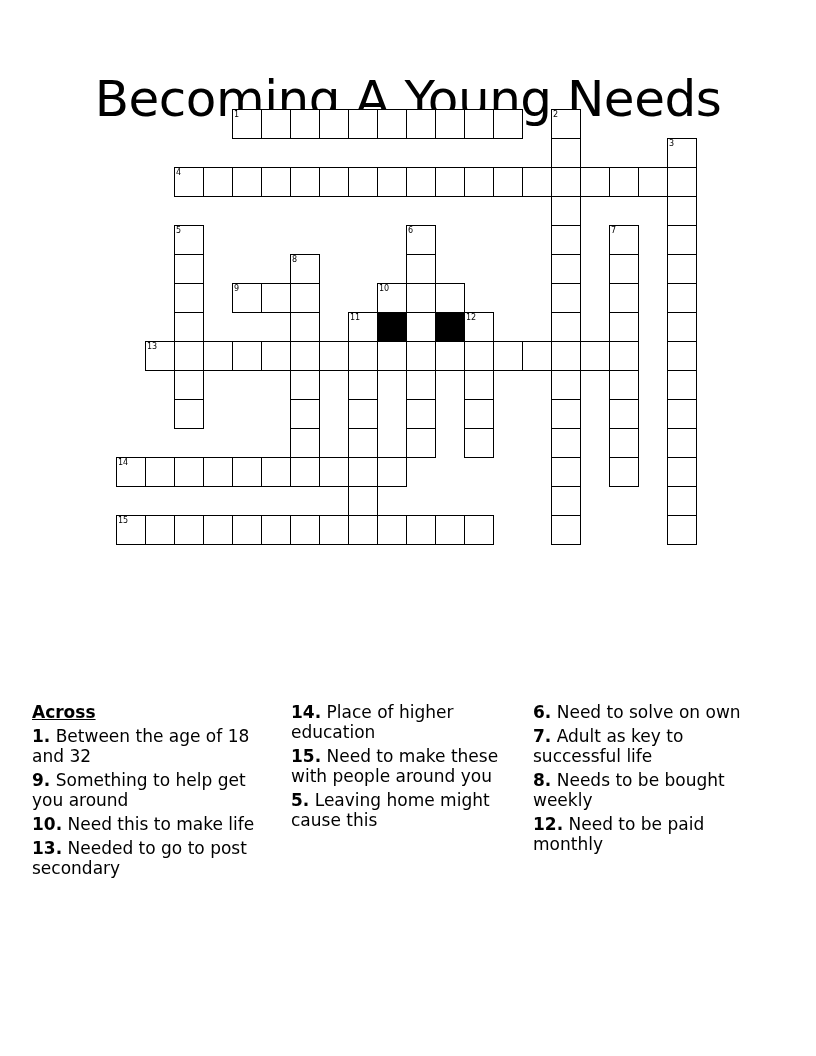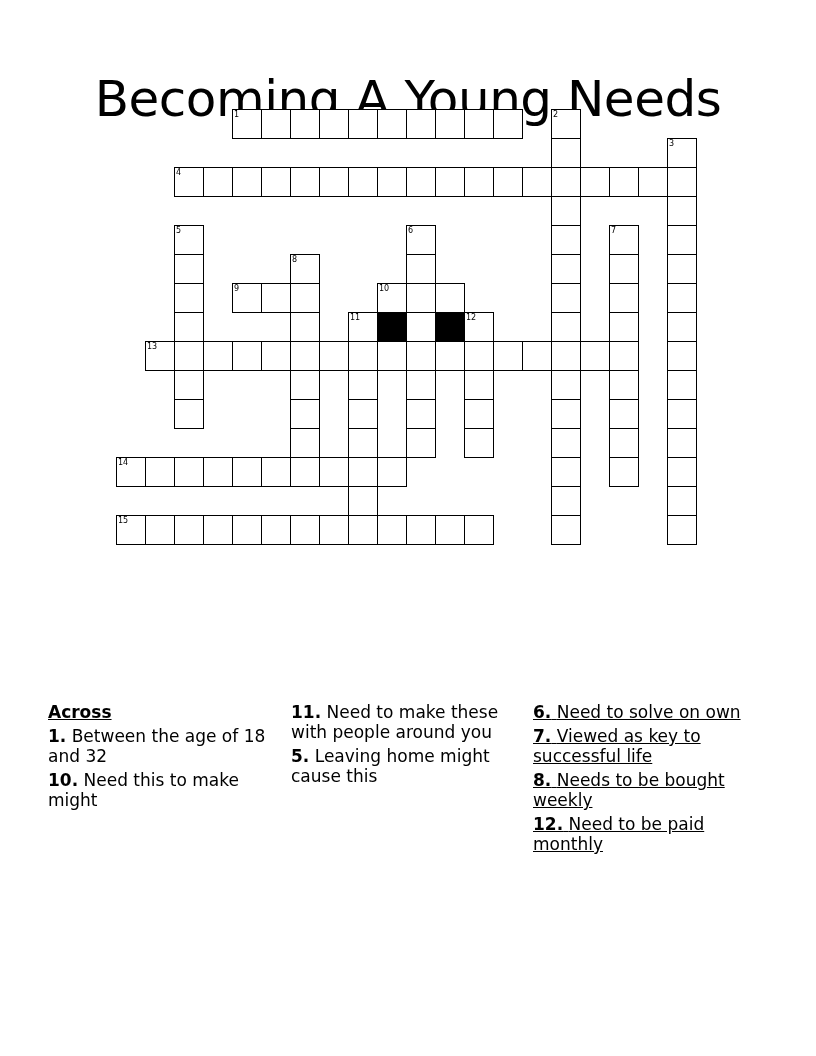--- a/index.html
+++ b/index.html
@@ -3,23 +3,23 @@
   <meta charset="utf-8">
   <style>
     html, body { margin: 0; padding: 0; background: #ffffff; }
     body { width: 816px; height: 1056px; position: relative; overflow: hidden; font-family: "DejaVu Sans", sans-serif; color: #000; }
     .title { position: absolute; left: 0; top: 30px; width: 816px; text-align: center; font-size: 50px; font-family: "DejaVu Sans", sans-serif; font-weight: normal; letter-spacing: -0.5px; line-height: 70px; }
     .grid { position: absolute; left: 0; top: 0; width: 816px; height: 600px; }
     .cell { position: absolute; width: 29px; height: 29px; box-sizing: border-box; border: 1.5px solid #000; background: #fff; margin-left: -1px; margin-top: -1px; width: 30px; height: 30px; }
     .cell.black { background: #000; }
     .cell .num { position: absolute; left: 1px; top: 0px; font-size: 8px; line-height: 9px; font-family: "DejaVu Sans", sans-serif; }
     .clues { position: absolute; top: 702px; font-size: 17px; line-height: 20px; font-family: "DejaVu Sans", sans-serif; }
-    .col1 { left: 48px; width: 225px; }
+    .col1 { left: 32px; width: 225px; }
     .col2 { left: 291px; width: 230px; }
-    .col3 { left: 533px; width: 230px; text-decoration: underline; }
+    .col3 { left: 533px; width: 230px; }
     .heading { text-decoration: underline; font-weight: bold; margin-bottom: 4px; display: block; }
     .clue { display: block; margin-bottom: 4px; }
     .clue .n { font-weight: bold; }
   </style>
 </head>
 <body>
 
 <h1 class="title">Becoming A Young Needs</h1>
 
 <div class="grid" id="grid">
@@ -187,26 +187,29 @@
     <div class="cell" style="left: 407px; top: 516px;"></div>
     <div class="cell" style="left: 436px; top: 516px;"></div>
     <div class="cell" style="left: 465px; top: 516px;"></div>
     <div class="cell black" style="left: 378px; top: 313px;"></div>
     <div class="cell black" style="left: 436px; top: 313px;"></div>
   </div>
 
 <div class="clues col1">
   <span class="heading">Across</span>
   <span class="clue"><span class="n">1.</span> <span>Between the age of 18 and 32</span></span>
-  <span class="clue"><span class="n">10.</span> <span>Need this to make might</span></span>
+  <span class="clue"><span class="n">9.</span> <span>Something to help get you around</span></span>
+  <span class="clue"><span class="n">10.</span> <span>Need this to make life</span></span>
+  <span class="clue"><span class="n">13.</span> <span>Needed to go to post secondary</span></span>
 </div>
 
 <div class="clues col2">
-  <span class="clue"><span class="n">11.</span> <span>Need to make these with people around you</span></span>
+  <span class="clue"><span class="n">14.</span> <span>Place of higher education</span></span>
+  <span class="clue"><span class="n">15.</span> <span>Need to make these with people around you</span></span>
   <span class="clue"><span class="n">5.</span> <span>Leaving home might cause this</span></span>
 </div>
 
 <div class="clues col3">
   <span class="clue"><span class="n">6.</span> <span>Need to solve on own</span></span>
-  <span class="clue"><span class="n">7.</span> <span>Viewed as key to successful life</span></span>
+  <span class="clue"><span class="n">7.</span> <span>Adult as key to successful life</span></span>
   <span class="clue"><span class="n">8.</span> <span>Needs to be bought weekly</span></span>
   <span class="clue"><span class="n">12.</span> <span>Need to be paid monthly</span></span>
 </div>
 
 </body></html>

